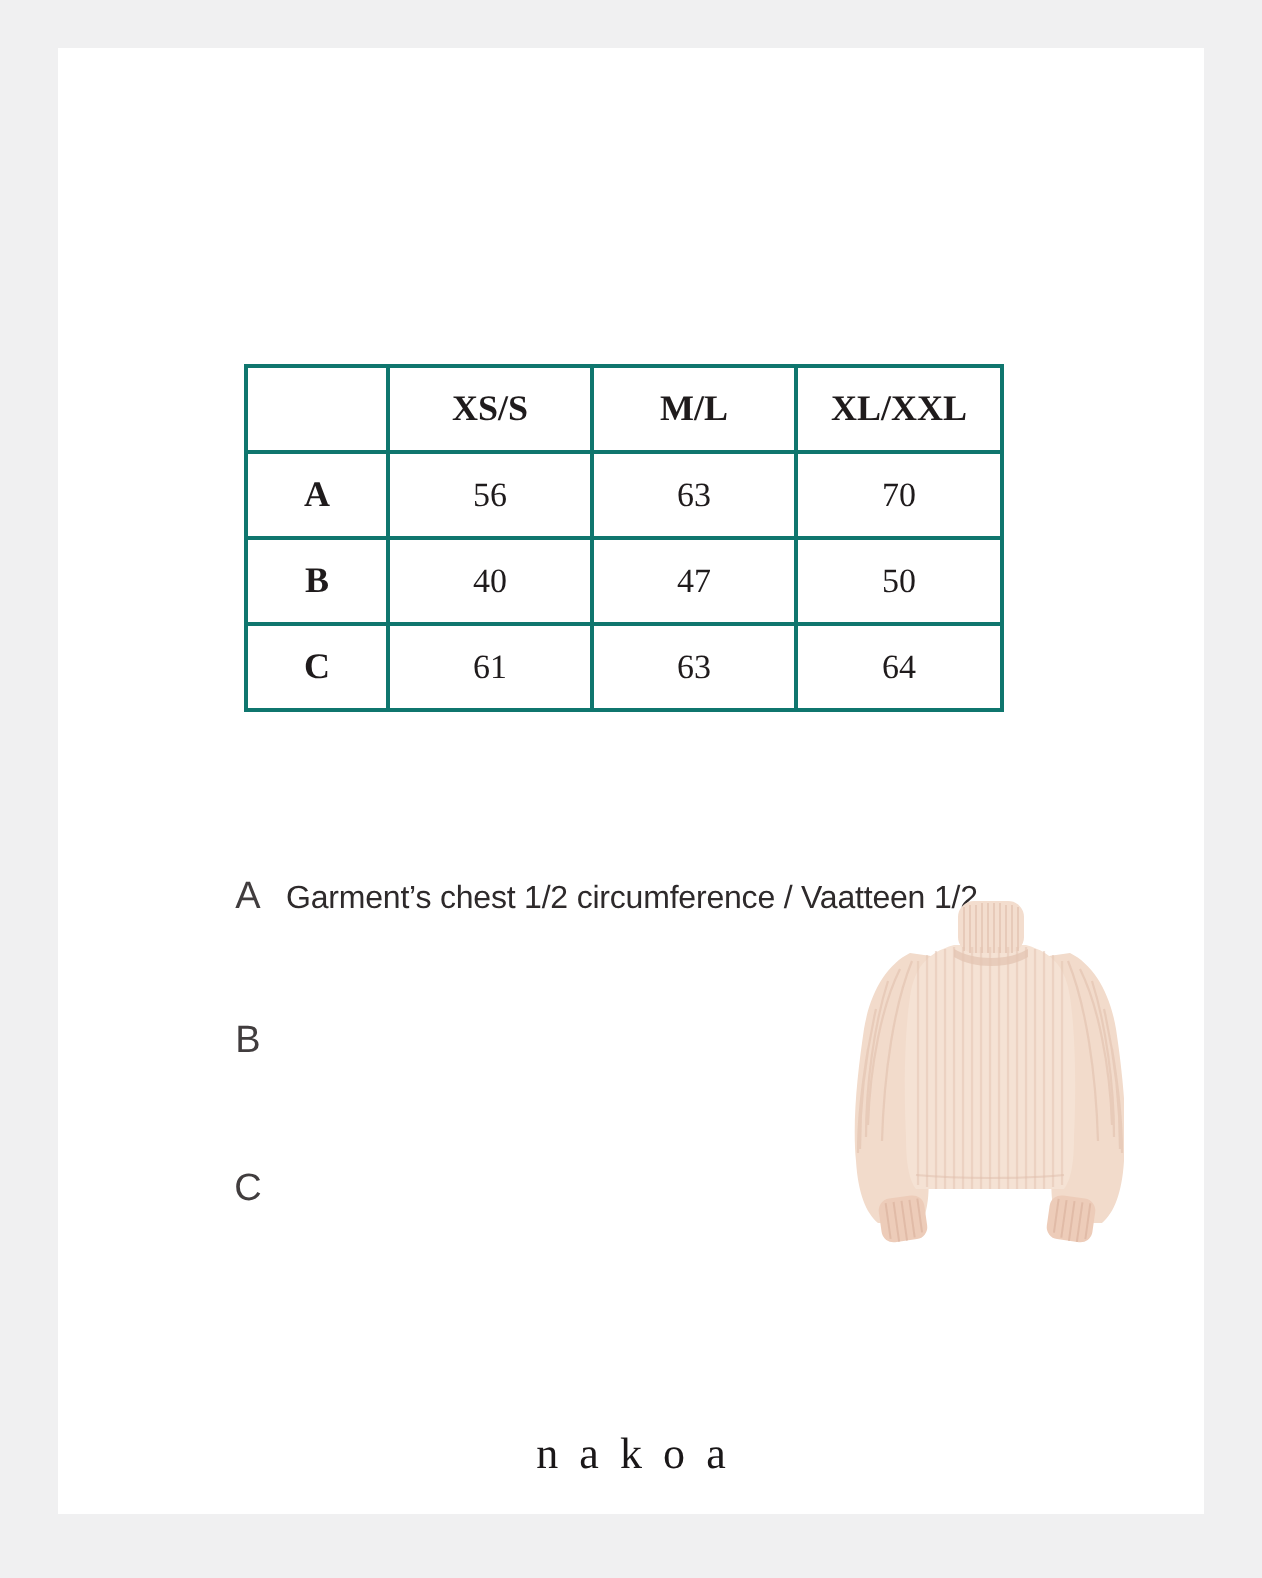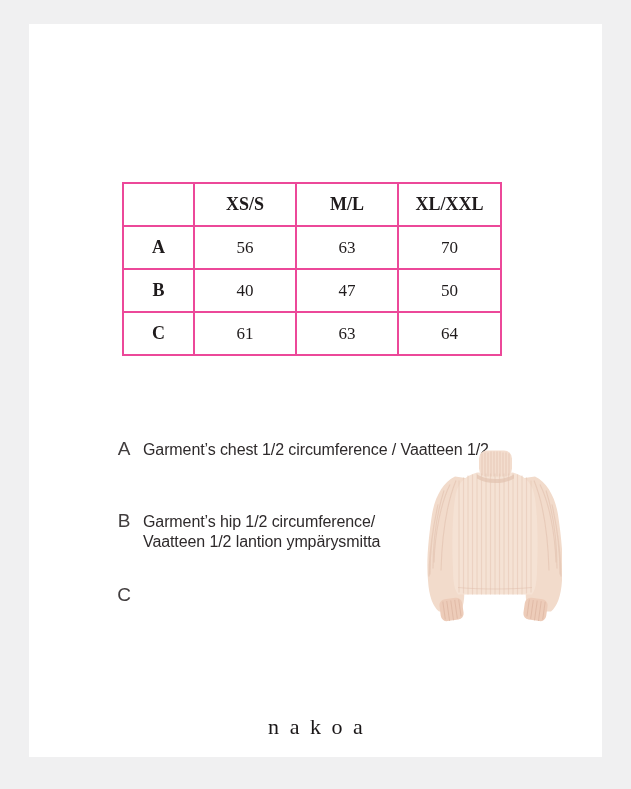--- a/index.html
+++ b/index.html
@@ -29,21 +29,21 @@
     color:#2e2a2b;
   }
   .size-table {
     position:absolute;
     left:93px; top:158px;
     border-collapse:collapse;
     font-family:"Liberation Serif", serif;
     color:#1f1b1c;
   }
   .size-table th, .size-table td {
-    border:2px solid #ec4899;
+    border:2px solid #0f766e;
     text-align:center;
     vertical-align:middle;
     height:43px;
     font-size:17px;
   }
   .size-table thead th { font-weight:bold; font-size:18px; }
   .size-table tbody th { font-weight:bold; font-size:18px; }
   .size-table td { font-weight:normal; }
   .col-label { width:71px; }
   .col-size  { width:102px; }
@@ -137,24 +137,20 @@
 
   <div class="legend-item item-a">
     <span class="legend-letter">A</span>
     <div class="legend-text">
       <div>Garment’s chest 1/2 circumference / Vaatteen 1/2</div>
     </div>
   </div>
 
   <div class="legend-item item-b">
     <span class="legend-letter">B</span>
-    <div class="legend-text">
-      <div>Garment’s hip 1/2 circumference/</div>
-      <div>Vaatteen 1/2 lantion ympärysmitta</div>
-    </div>
   </div>
 
   <div class="legend-item item-c">
     <span class="legend-letter">C</span>
   </div>
 
   <div class="product-photo">
     <svg width="137" height="176" viewBox="0 0 137 175" xmlns="http://www.w3.org/2000/svg" aria-hidden="true">
 
       <path fill="#f2dbcb" d="M30,28 C18,34 10,48 7,66 C4,86 1,112 3,132 C4,148 8,158 14,163 L36,163 C40,154 40,142 38,128 C35,108 34,86 36,66 C37,50 40,36 44,30 Z"></path>

